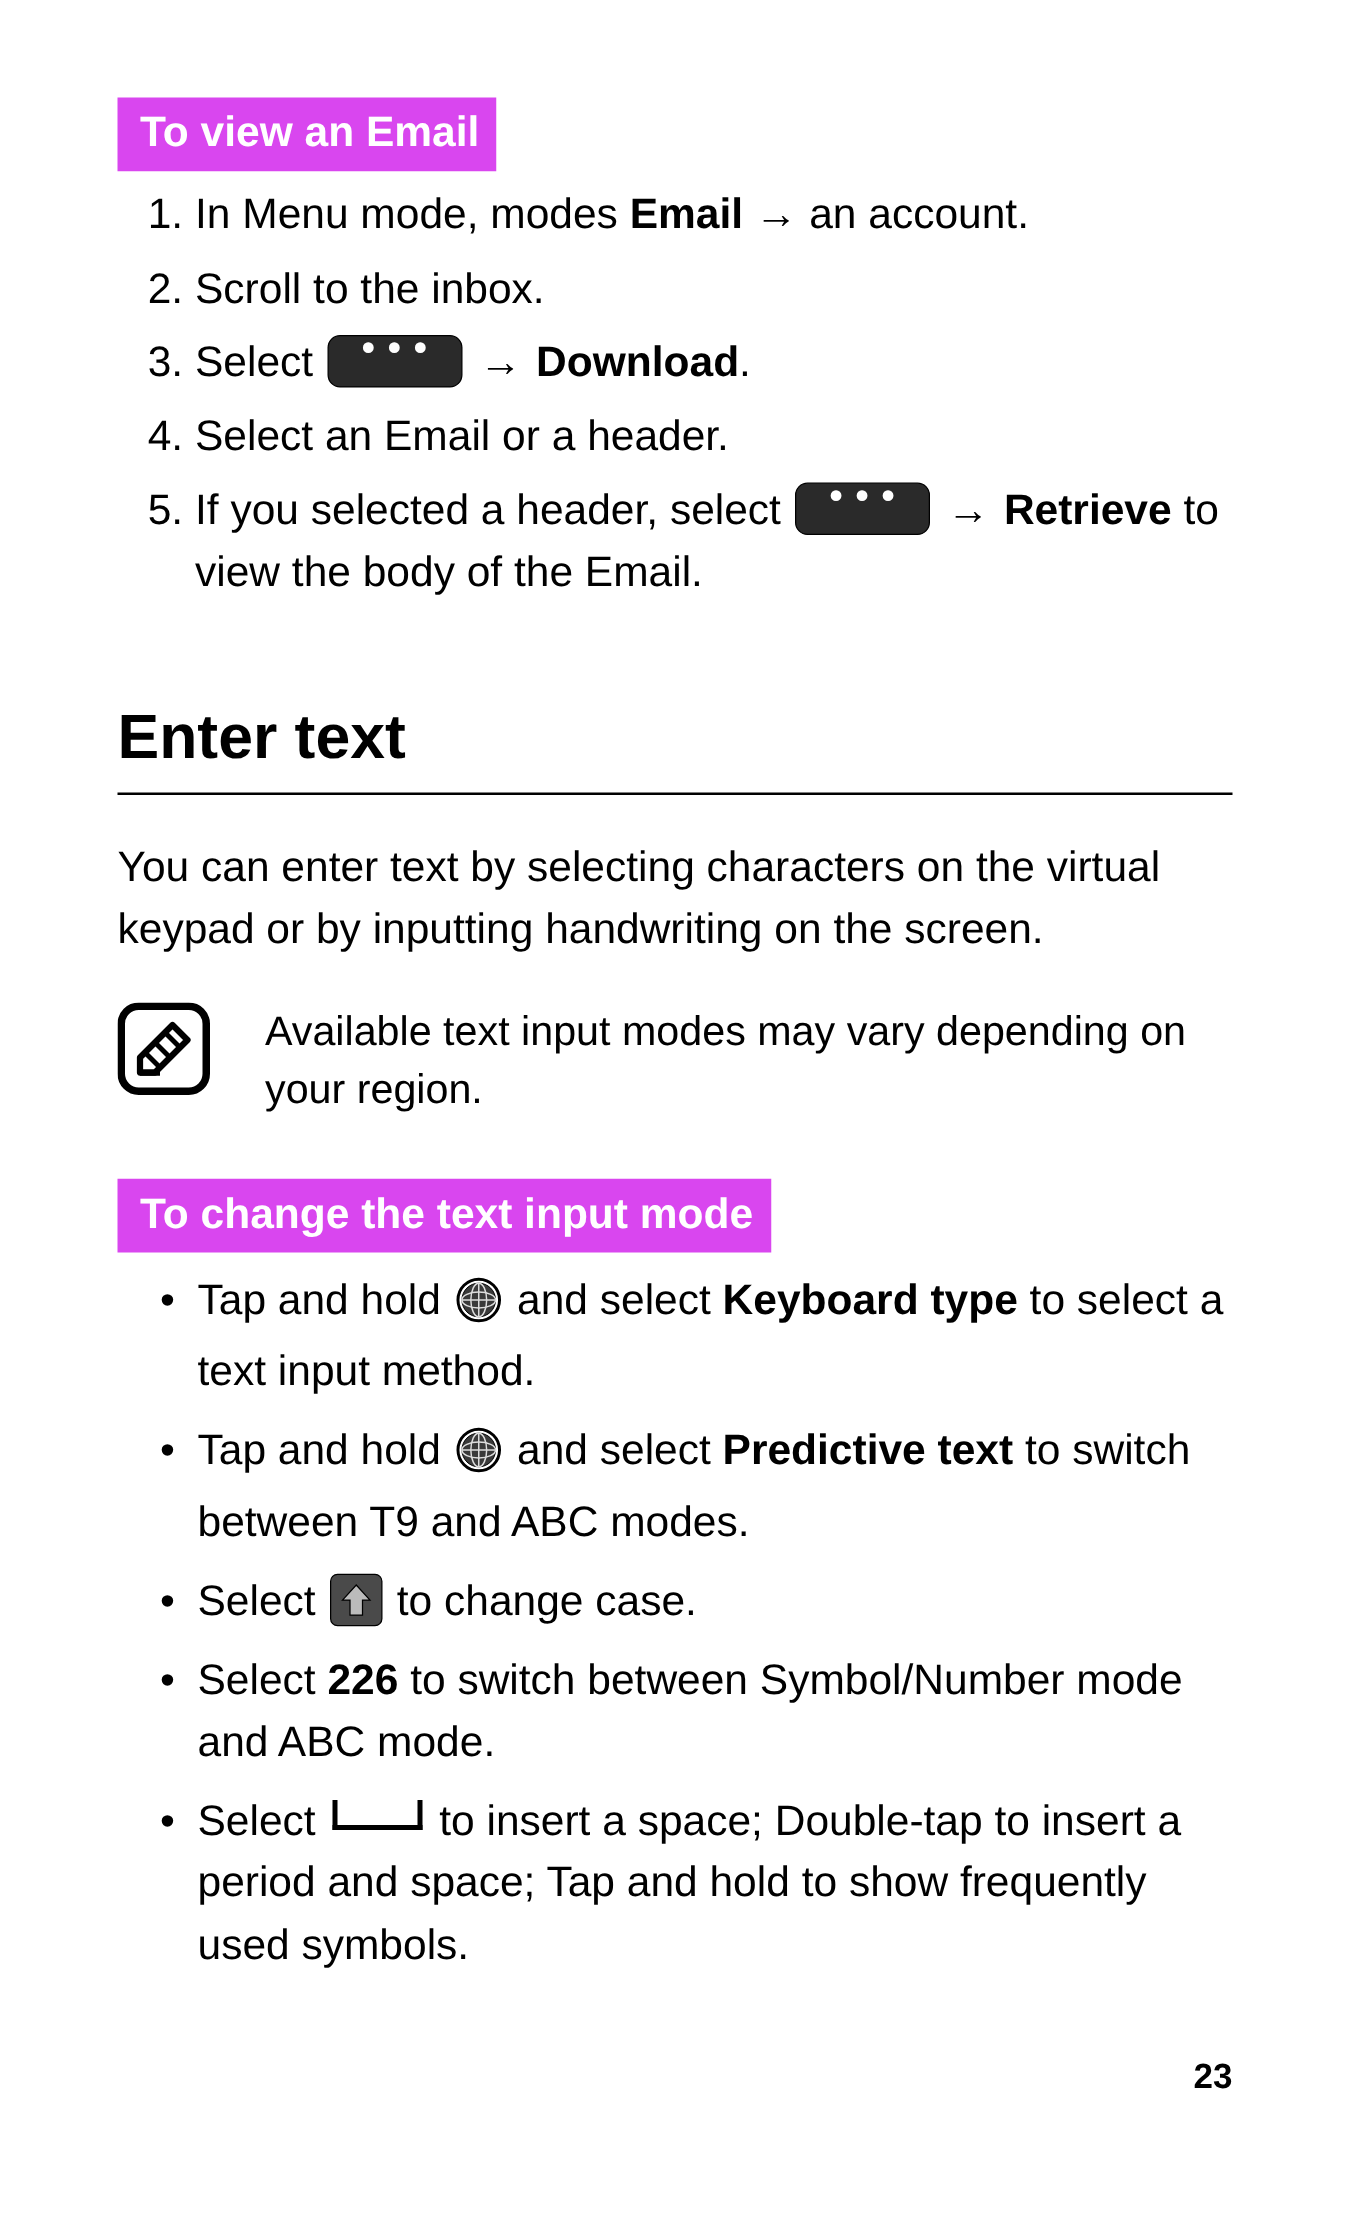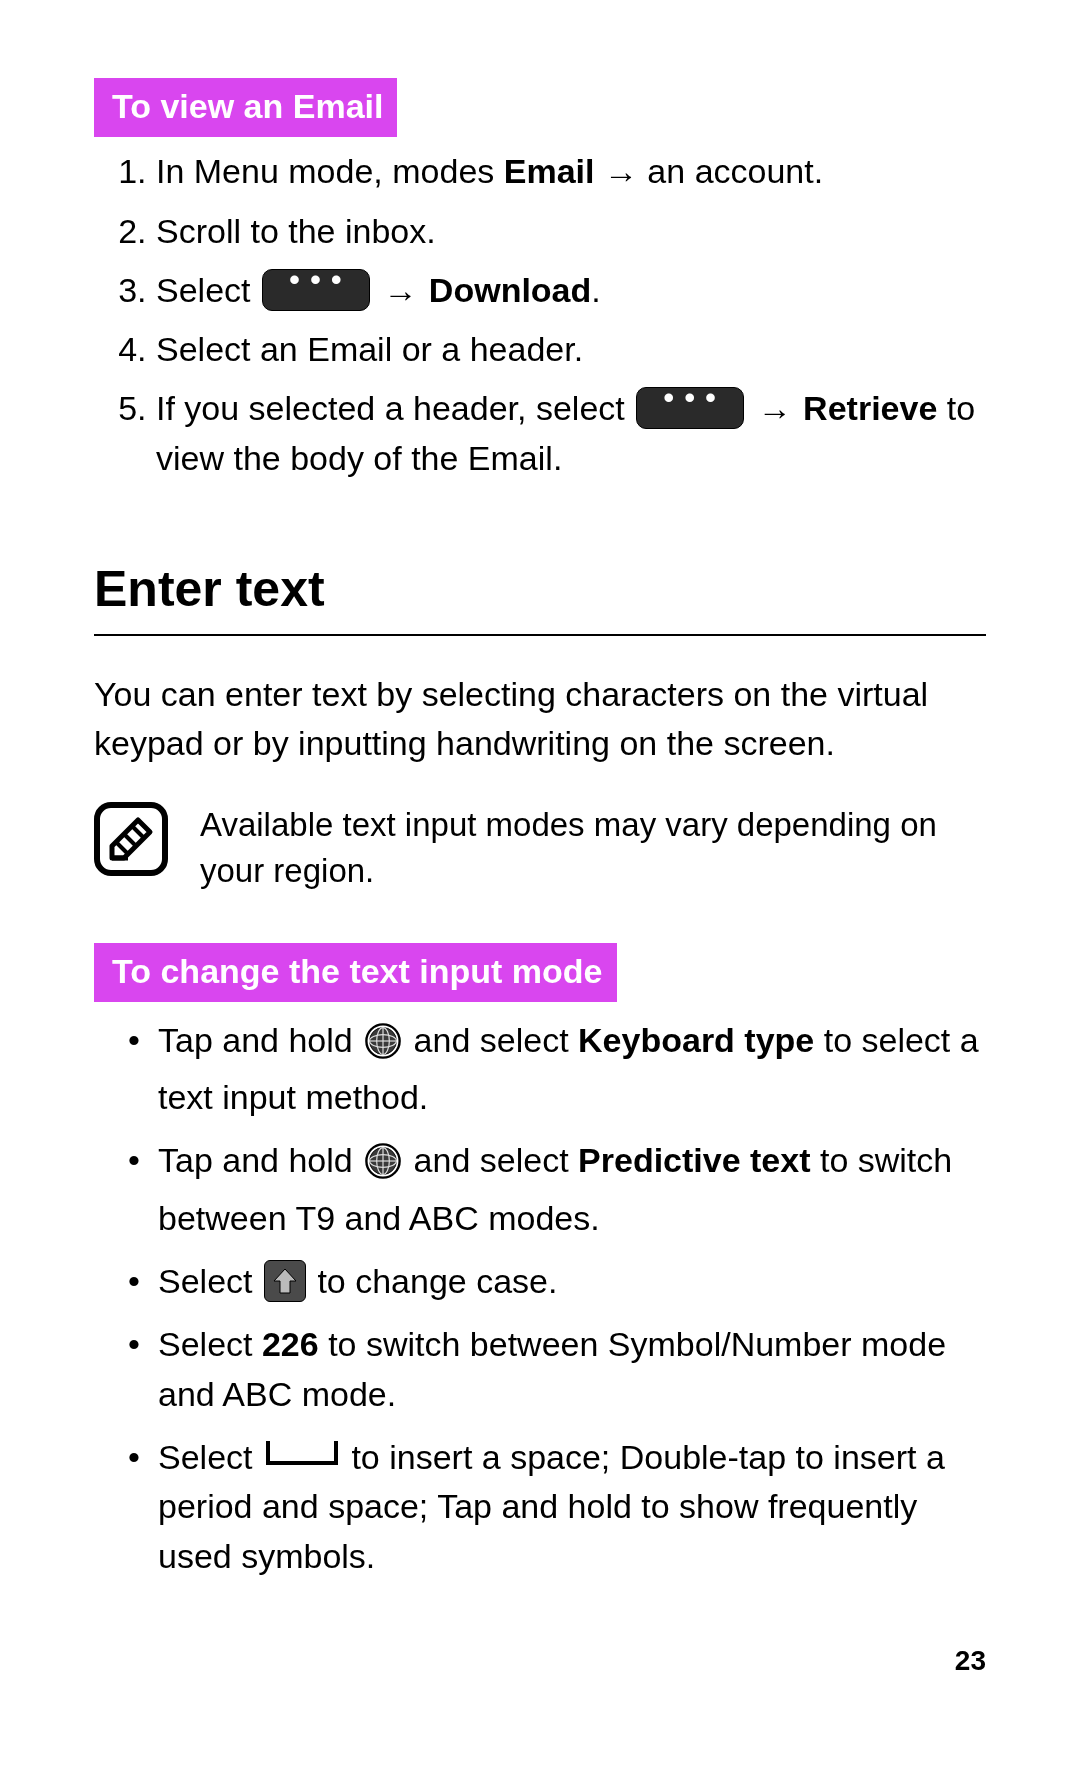--- a/index.html
+++ b/index.html
@@ -57,21 +57,21 @@
     font-weight: bold;
     margin: 70px 0 0 0;
     padding-bottom: 8px;
     border-bottom: 2px solid #000;
   }
   .intro { }
   .note-row {
     display: flex;
     align-items: flex-start;
     margin-top: 30px;
-    gap: 32px;
+    gap: 44px;
   }
   .note-icon {
     flex: 0 0 auto;
   }
   .note-text {
     flex: 1 1 auto;
     font-size: 33px;
     line-height: 1.4;
   }
   .page-num {

